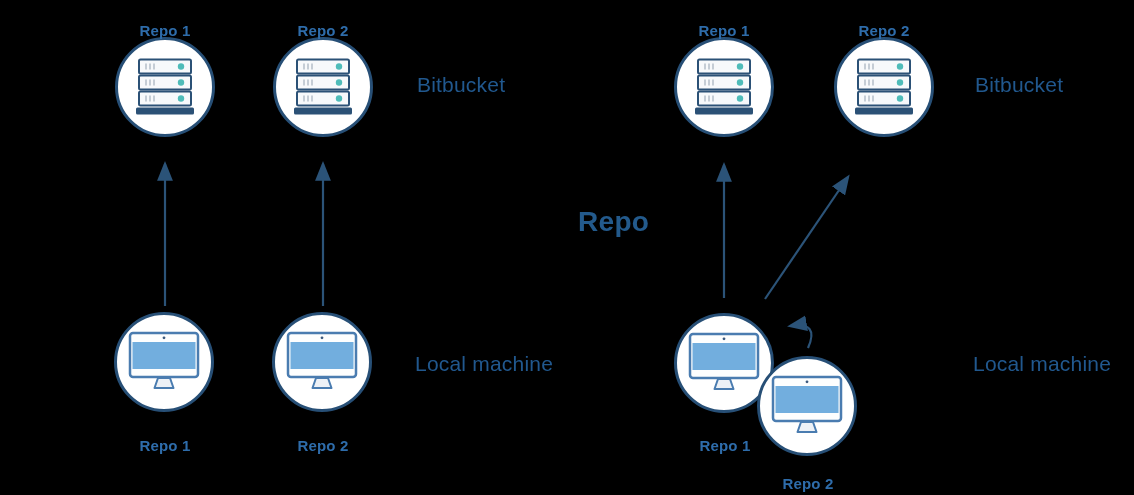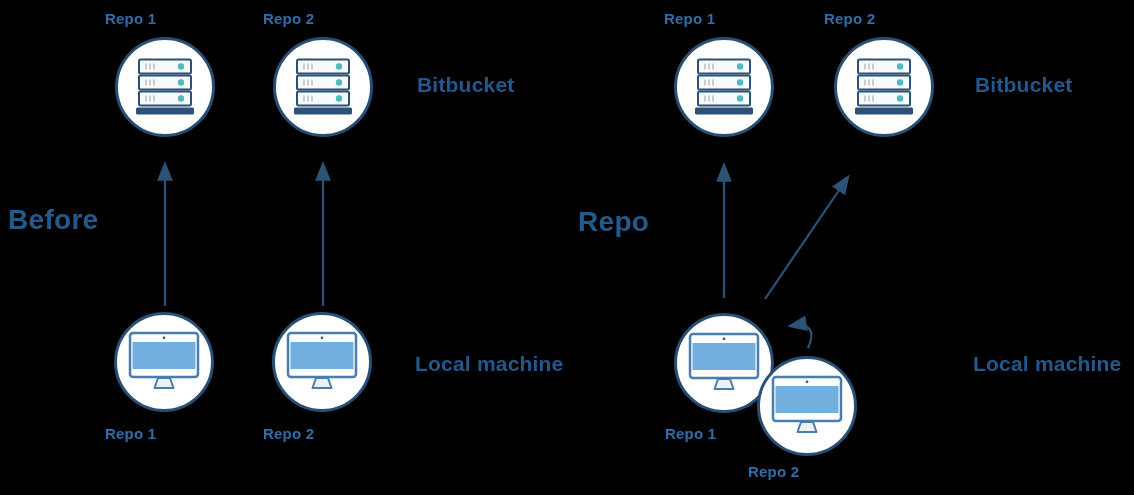--- a/index.html
+++ b/index.html
@@ -32,31 +32,32 @@
     box-sizing: border-box;
     display: flex;
     align-items: center;
     justify-content: center;
     z-index: 2;
   }
   .node.front { z-index: 3; }
   .repo-label {
     position: absolute;
     width: 120px;
-    text-align: left;
+    text-align: center;
     font-size: 15px;
     font-weight: bold;
     color: #2e6caa;
     letter-spacing: 0.2px;
     z-index: 4;
+    margin-top: 12px;
   }
   .zone-label {
     position: absolute;
     font-size: 21px;
-    font-weight: bold;
+    font-weight: normal;
     color: #21588e;
     letter-spacing: 0.2px;
     z-index: 4;
     white-space: nowrap;
   }
   .section-title {
     position: absolute;
     font-size: 28px;
     font-weight: bold;
     color: #235a8c;
@@ -79,21 +80,20 @@
     </defs>
     <g stroke="#2b5378" stroke-width="2.2" fill="none">
       <line x1="165" y1="306" x2="165" y2="164" marker-end="url(#ah)"></line>
       <line x1="323" y1="306" x2="323" y2="164" marker-end="url(#ah)"></line>
       <line x1="724" y1="298" x2="724" y2="165" marker-end="url(#ah)"></line>
       <line x1="765" y1="299" x2="848" y2="177" marker-end="url(#ah)"></line>
       <path d="M808 348 Q820 321 790 326" marker-end="url(#ah)"></path>
     </g>
   </svg>
 
-  <div class="section-title" style="left:8px; top:204px;">Before</div>
 
   <div class="repo-label" style="left:105px; top:10px;">Repo 1</div>
   <div class="repo-label" style="left:263px; top:10px;">Repo 2</div>
 
   <div class="node" style="left:115px; top:37px;">
     <svg class="icon-svg" width="60" height="58" viewBox="0 0 60 58">
       <g>
         <rect x="4" y="1.5" width="52" height="14" rx="1.5" fill="#f7f9fb" stroke="#2b5176" stroke-width="2"></rect>
         <rect x="4" y="17.5" width="52" height="14" rx="1.5" fill="#f7f9fb" stroke="#2b5176" stroke-width="2"></rect>
         <rect x="4" y="33.5" width="52" height="14" rx="1.5" fill="#f7f9fb" stroke="#2b5176" stroke-width="2"></rect>

